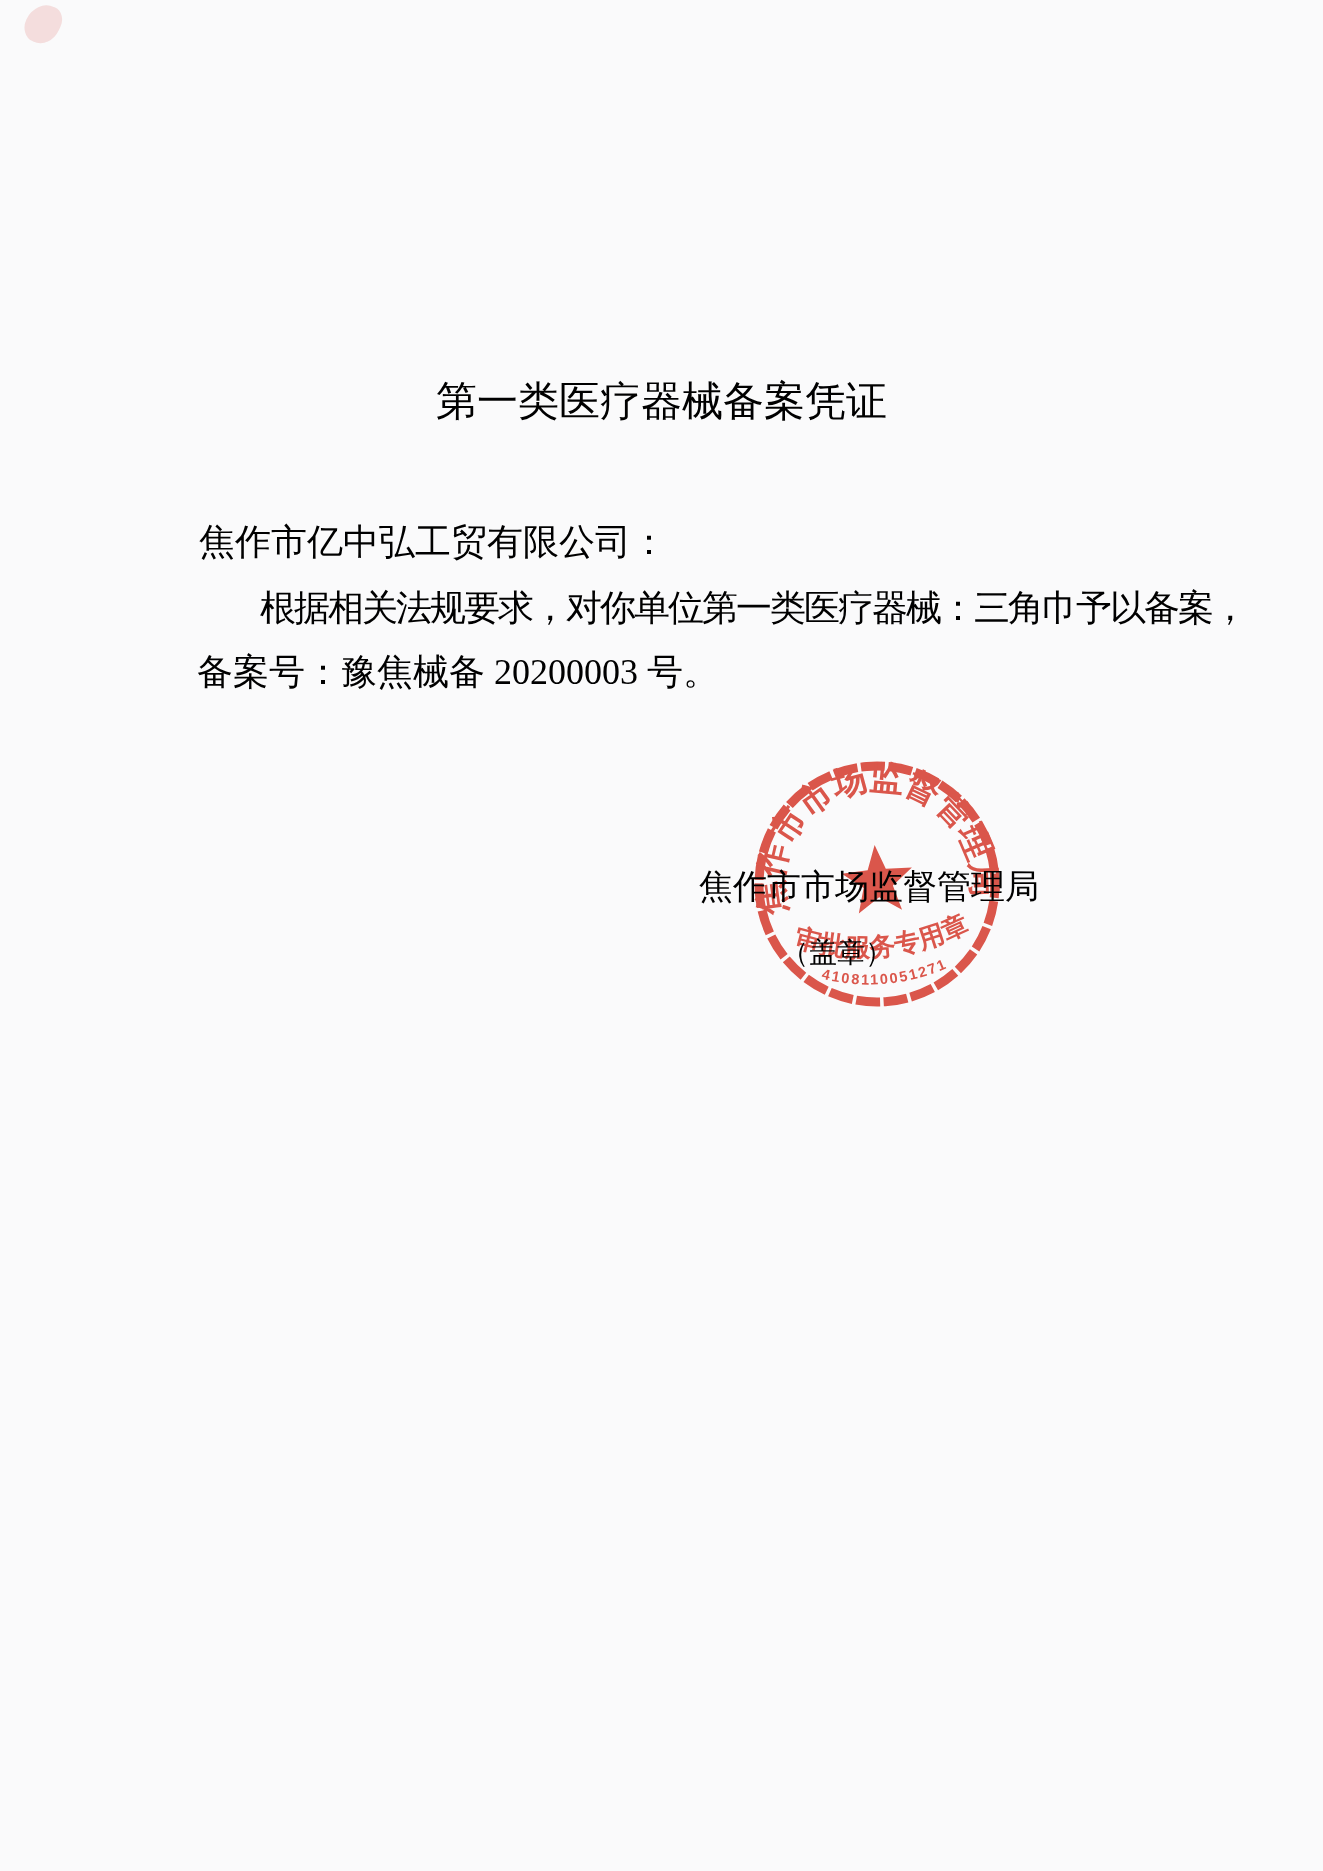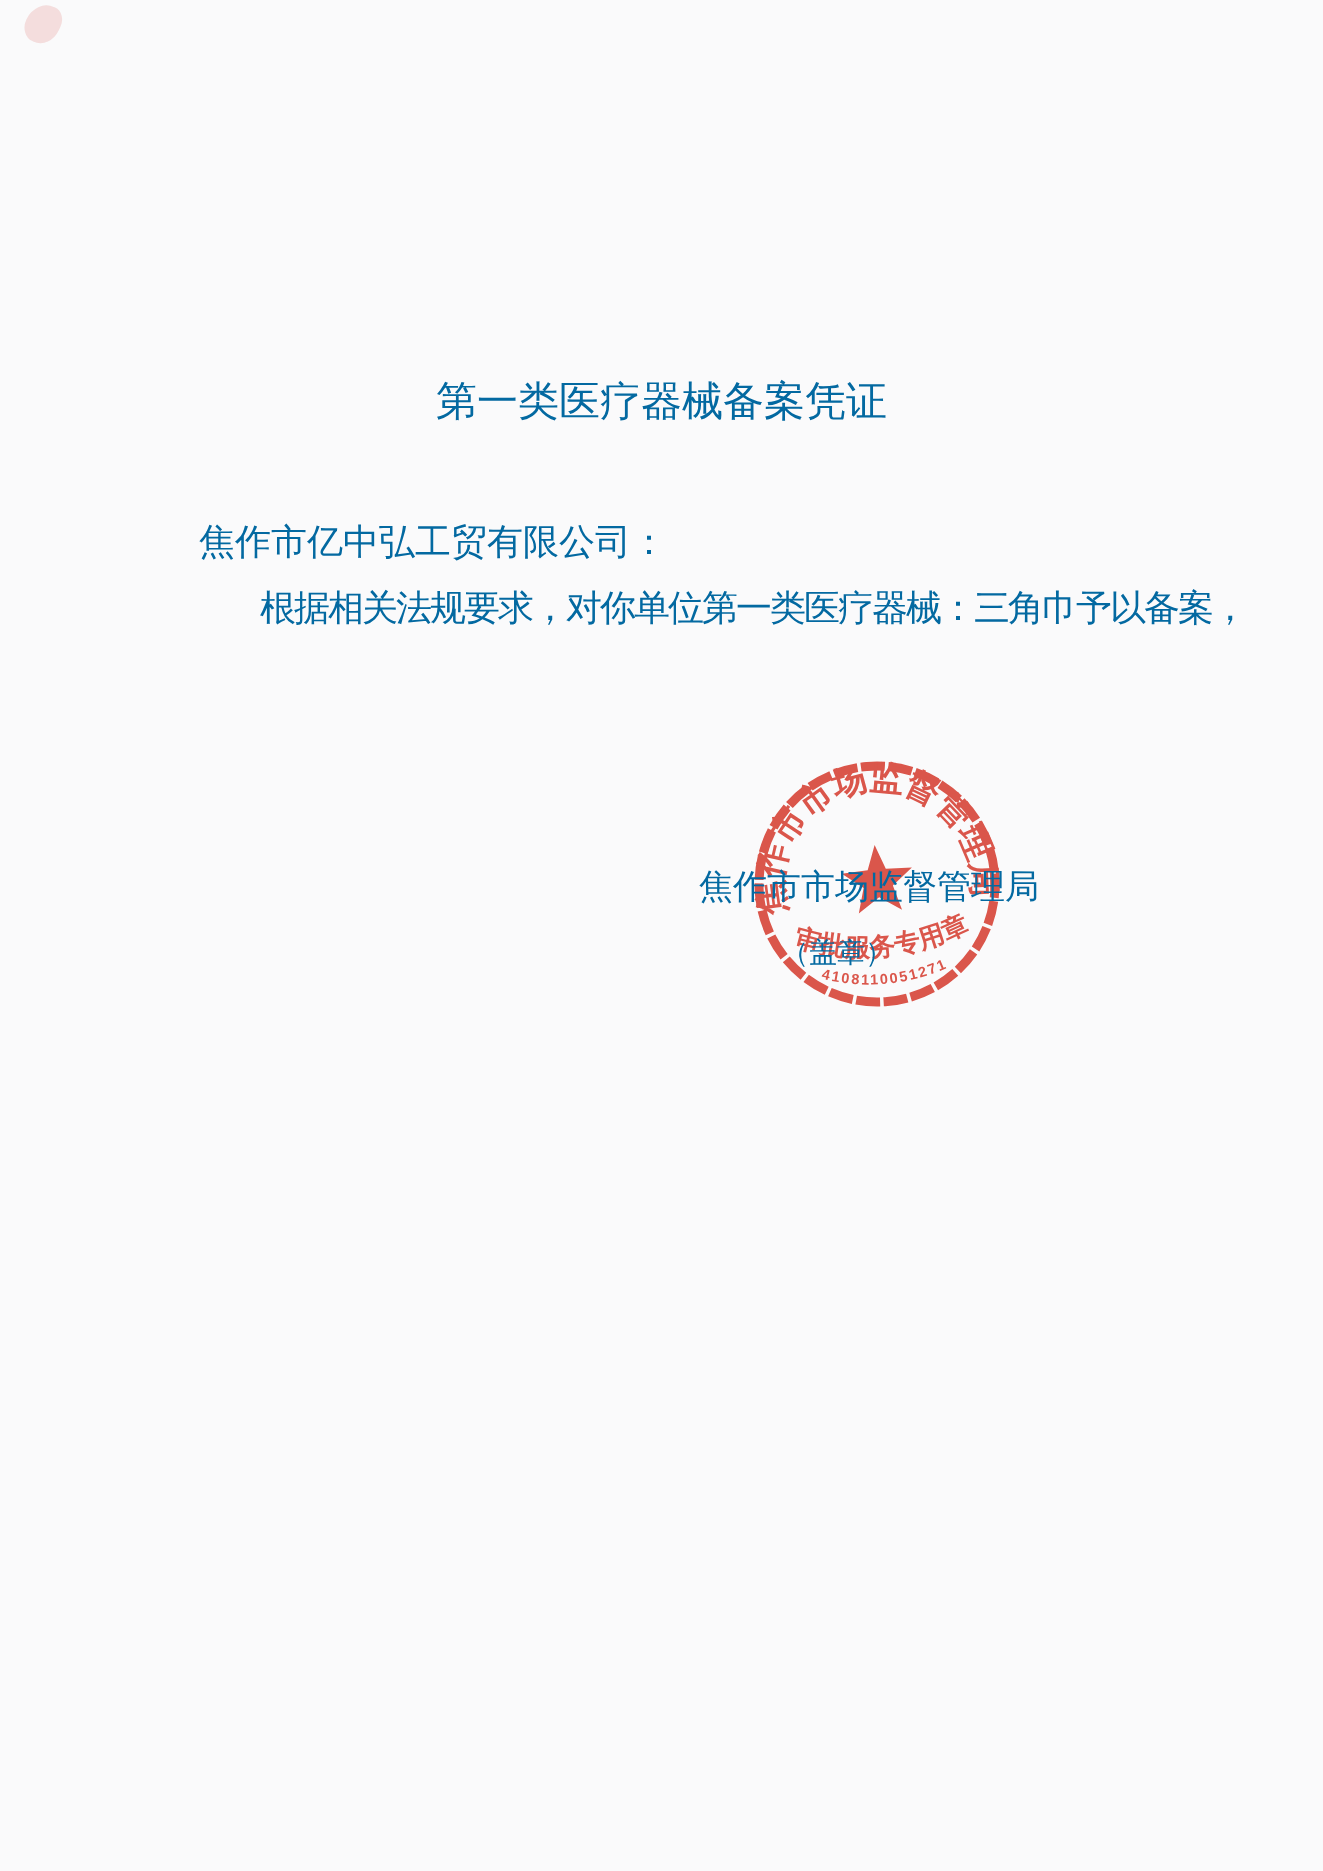--- a/index.html
+++ b/index.html
@@ -8,21 +8,21 @@
     background: #e8e8ea;
   }
   .page {
     position: relative;
     width: 1323px;
     height: 1871px;
     margin: 0 auto;
     background: #fafafb;
     overflow: hidden;
     font-family: "Liberation Serif", "DejaVu Serif", serif;
-    color: #0369a1;
+    color: #000000;
   }
   .scan-artifact {
     position: absolute;
     left: 26px;
     top: 4px;
     width: 34px;
     height: 40px;
     background: rgba(225, 120, 115, 0.22);
     border-radius: 60% 40% 55% 45%;
     transform: rotate(25deg);
@@ -79,20 +79,21 @@
 <div class="page">
 
   <div class="scan-artifact"></div>
 
   <div class="doc-title">第一类医疗器械备案凭证</div>
 
   <div class="body-line line-addressee">焦作市亿中弘工贸有限公司：</div>
 
   <div class="body-line line-body-1">根据相关法规要求，对你单位第一类医疗器械：三角巾予以备案，</div>
 
+  <div class="body-line line-body-2">备案号：豫焦械备 20200003 号。</div>
 
   <div class="sig-line sig-issuer">焦作市市场监督管理局</div>
 
   <div class="sig-line sig-seal-note">（盖章）</div>
 
 
   <div class="seal">
     <svg viewBox="0 0 248 248" xmlns="http://www.w3.org/2000/svg">
       <defs>
         <path id="seal-top-arc" d="M 34.7 156.5 A 95 95 0 1 1 213.3 156.5" fill="none"></path>

